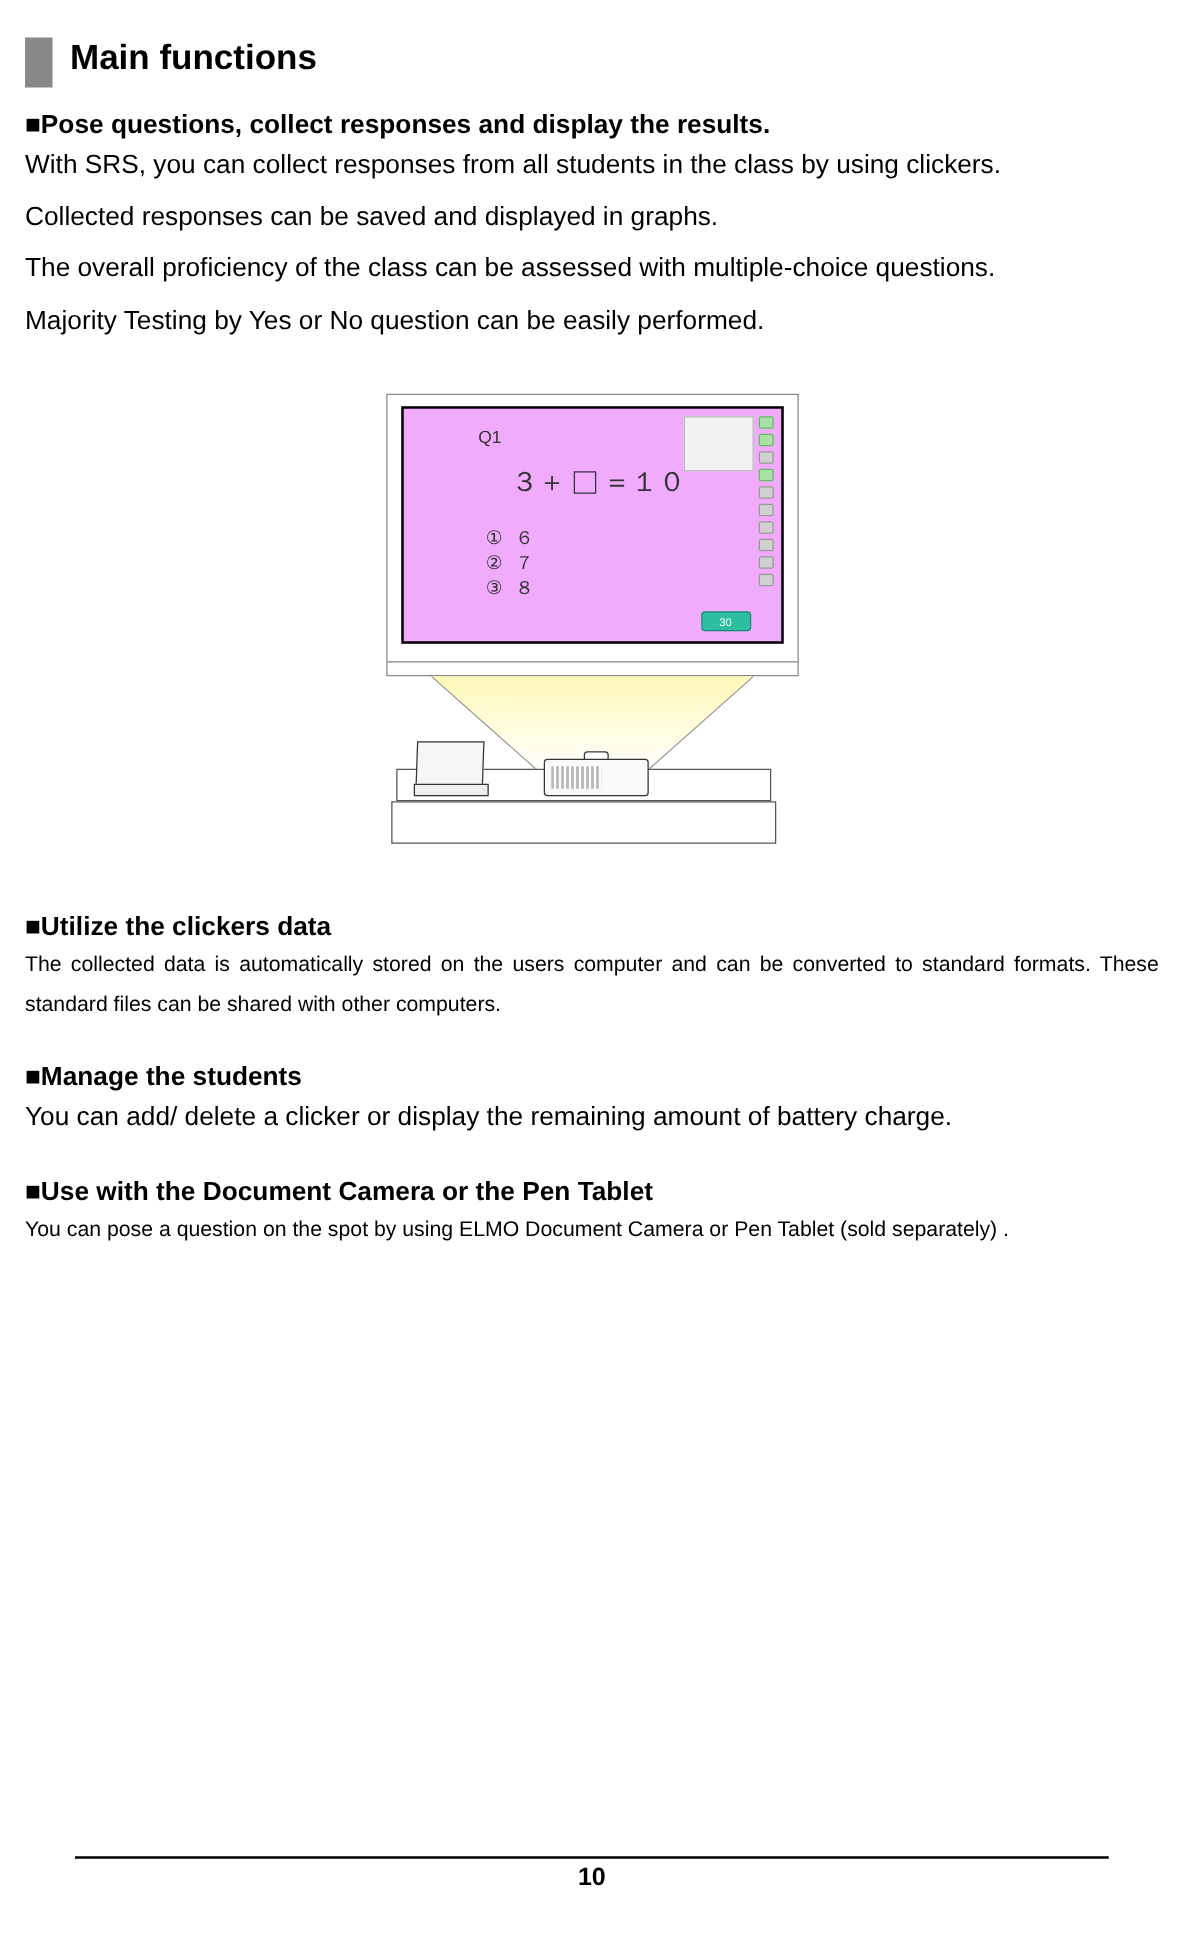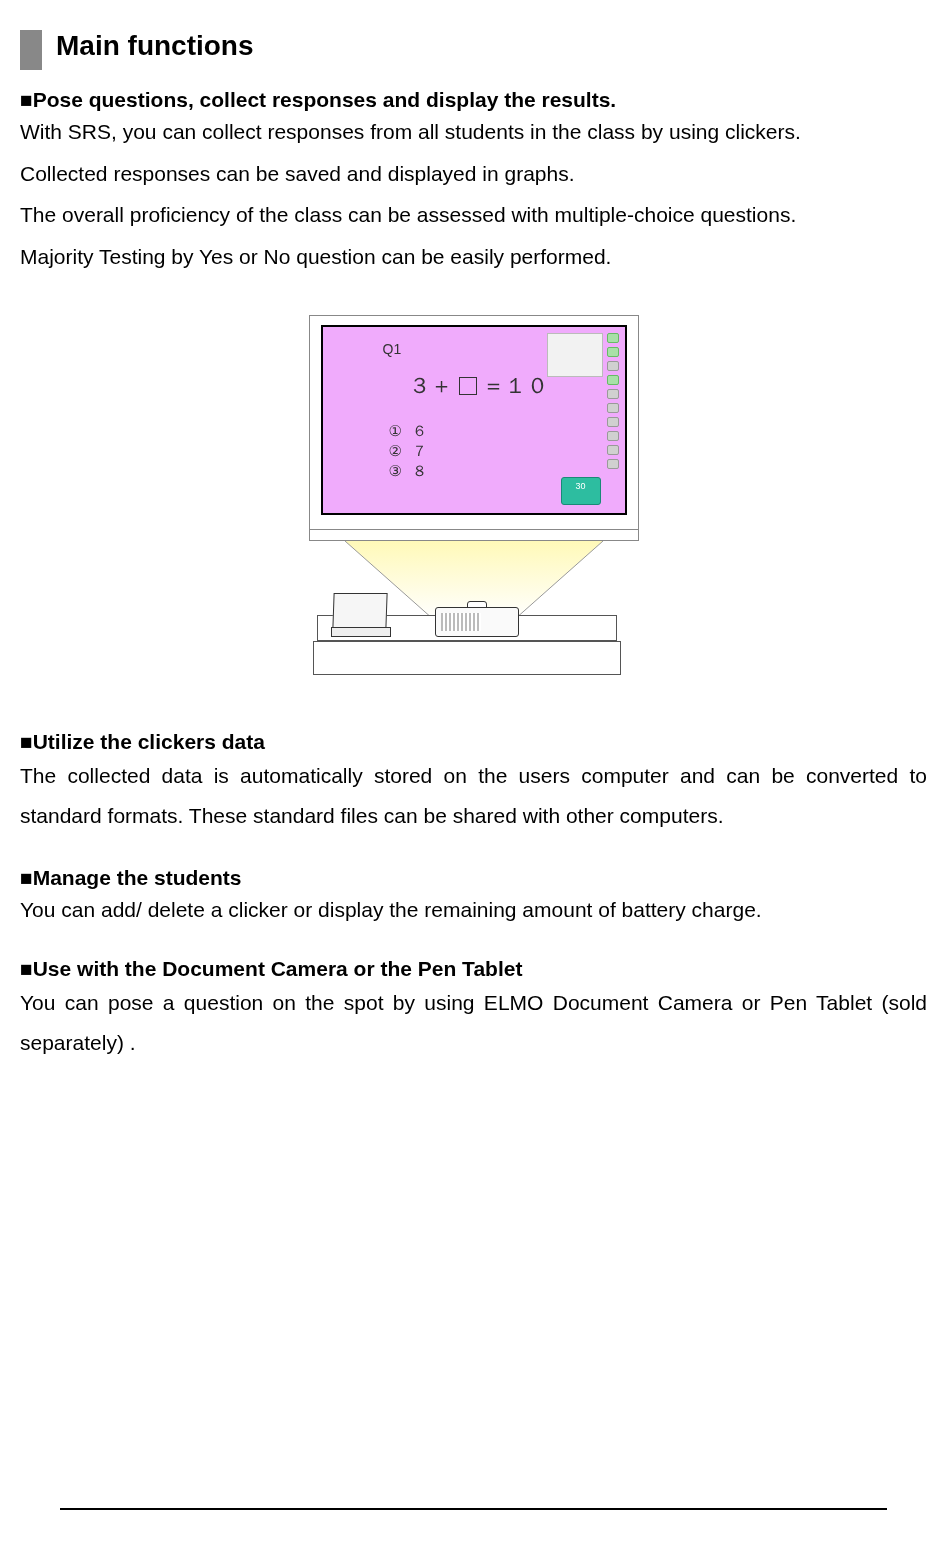--- a/index.html
+++ b/index.html
@@ -31,21 +31,21 @@
       font-size: 21px;
       font-weight: bold;
       margin-top: 0;
     }
     .body-text {
       font-size: 21px;
       line-height: 1.7;
       margin-top: 2px;
     }
     .body-text-justify {
-      font-size: 21px;
+      font-size: 17px;
       line-height: 1.9;
       text-align: justify;
       margin-top: 2px;
     }
     .spacer-sm { height: 4px; }
     .spacer-md { height: 30px; }
 
     .illus-wrap {
       display: flex;
       justify-content: center;
@@ -117,21 +117,21 @@
     .top-panel {
       position:absolute;
       right:22px; top:6px;
       width:56px; height:44px;
       background:#f2f2f2;
       border:1px solid #bbb;
     }
     .counter-badge {
       position:absolute;
       right:24px; bottom:8px;
-      width:40px; height:28px;
+      width:40px; height:16px;
       background:#2dbda0;
       border:1px solid #1a8a77;
       border-radius:3px;
       font-size:9px; color:#fff;
       text-align:center; line-height:16px;
     }
     .board-ledge {
       position:absolute;
       left: 0; top: 214px;
       width: 330px; height: 12px;
@@ -293,13 +293,14 @@
 <div class="section-heading">■Manage the students</div>
 <div class="body-text">You can add/ delete a clicker or display the remaining amount of battery charge.</div>
 
 <div class="spacer-md"></div>
 
 <div class="section-heading">■Use with the Document Camera or the Pen Tablet</div>
 <div class="body-text-justify">You can pose a question on the spot by using ELMO Document Camera or Pen Tablet (sold separately) .</div>
 
 <div class="footer">
   <div class="footer-line"></div>
+  <div class="page-num">10</div>
 </div>
 
 </body></html>

